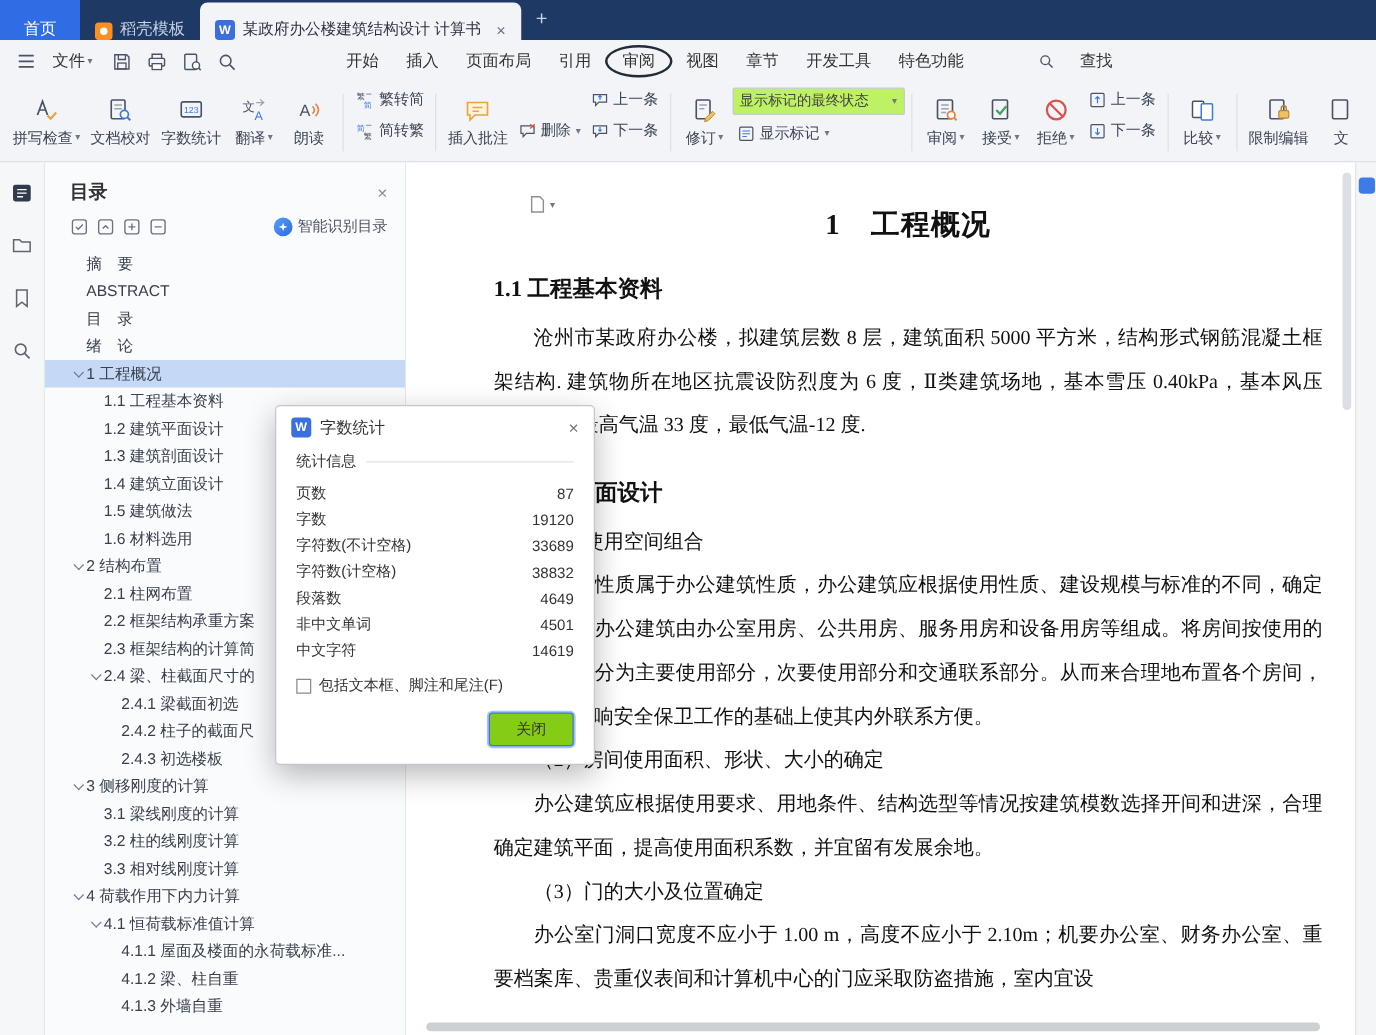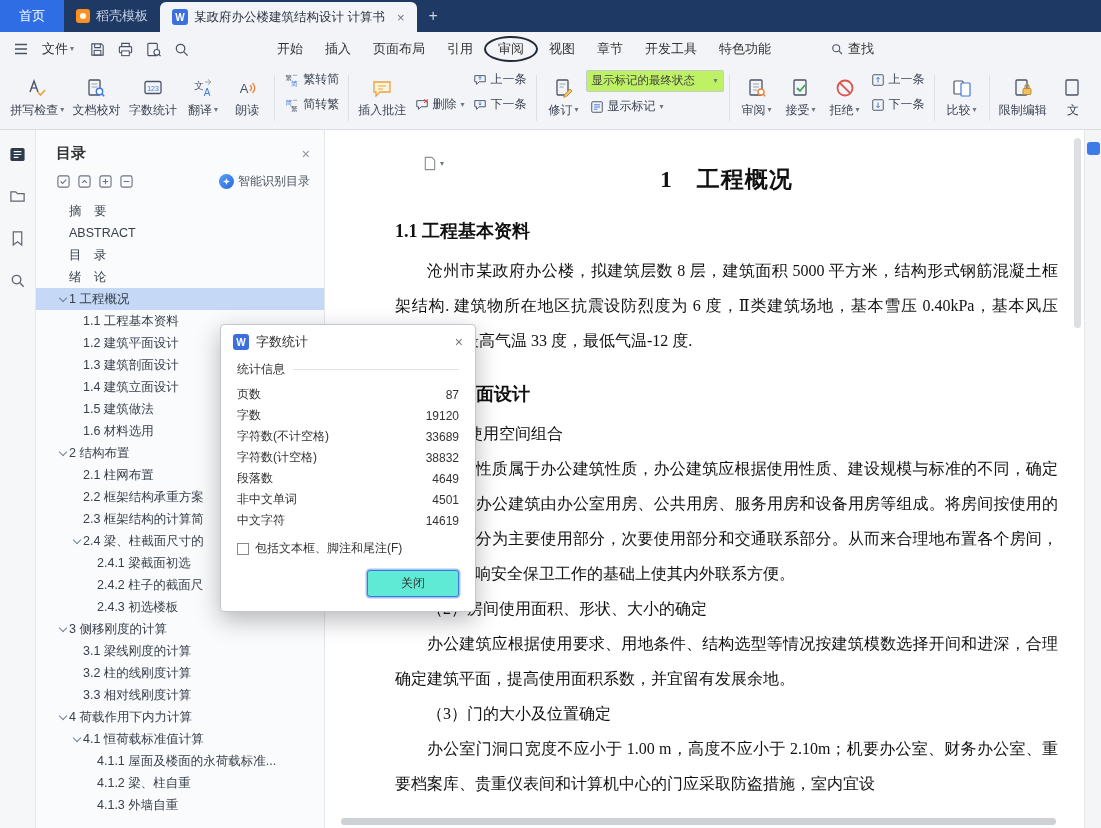--- a/index.html
+++ b/index.html
@@ -2,41 +2,41 @@
 <html><head>
 <meta charset="utf-8">
 <style>
 *{margin:0;padding:0;box-sizing:border-box}
 html,body{width:1101px;height:828px;overflow:hidden}
 body{font-family:"Liberation Sans","DejaVu Sans",sans-serif;font-size:12px;color:#333;background:#fff}
 .app{position:relative;width:1101px;height:828px;overflow:hidden;background:#fff}
 
 
 .tabbar{height:32px;background:#1d3964;display:flex;align-items:stretch}
-.tab{display:flex;align-items:center;gap:6px;padding:0 12px;font-size:13px;color:#c8d3e6;cursor:pointer}
+.tab{display:flex;align-items:flex-end;gap:6px;padding:0 12px;font-size:13px;color:#c8d3e6;cursor:pointer}
 .tab.home{background:#2e6de4;color:#fff;min-width:64px;justify-content:center}
 .tab.doc{background:#f2f4f7;color:#2d3342;max-width:258px;border-radius:6px 6px 0 0;margin-top:2px}
 .tab.doc .ttl{white-space:nowrap;overflow:hidden;text-overflow:ellipsis;font-size:12.5px}
 .wicon{width:16px;height:16px;border-radius:3px;background:#3b6fe0;color:#fff;font-weight:700;font-size:10px;display:flex;align-items:center;justify-content:center;flex:0 0 16px}
 .docer-ic{width:14px;height:14px;border-radius:3px;background:#ff8f1f;position:relative;flex:0 0 14px}
 .docer-ic::after{content:"";position:absolute;left:4px;top:4px;width:6px;height:6px;border-radius:50%;background:#fff}
 .tab-close{color:#8b98ad;font-size:13px;margin-left:6px}
 .tab.doc .tab-close{color:#6b7486}
 .newtab{display:flex;align-items:center;padding:0 12px;color:#c8d3e6;font-size:16px;cursor:pointer}
 
 
 .menubar{height:34px;background:#f2f4f7;display:flex;align-items:center;padding:0 10px;gap:2px}
 .hamburger{width:22px;height:22px;display:flex;align-items:center;justify-content:center}
 .filebtn{display:flex;align-items:center;gap:2px;padding:3px 8px;font-size:13px;color:#333}
 .caret{font-size:8px;color:#707784;line-height:1}
 .qbtn{width:24px;height:24px;display:flex;align-items:center;justify-content:center;border-radius:3px;margin:0 1px}
 .mtabs{display:flex;align-items:center;margin-left:70px}
 .mtab{padding:4px 11px;font-size:13px;color:#333;cursor:pointer;white-space:nowrap}
 .mtab.active{border:2px solid #222b38;border-radius:50%;padding:2px 12px}
-.findbox{margin-left:46px;display:flex;align-items:center;gap:4px;color:#333;font-size:13px}
+.findbox{margin-left:46px;display:flex;align-items:center;gap:20px;color:#333;font-size:13px}
 
 
 .ribbon{height:64px;background:#f2f4f7;border-bottom:1px solid #d9dce1;display:flex;align-items:center;padding:0 6px;overflow:hidden}
 .rdiv{width:1px;height:46px;background:#dde0e5;margin:0 5px;flex:0 0 1px}
 .rbtn{display:flex;flex-direction:column;align-items:center;justify-content:center;gap:3px;height:56px;min-width:44px;padding:0 5px;border-radius:3px;color:#3c4453;font-size:12px;white-space:nowrap;cursor:pointer}
 .rlb{display:flex;align-items:center;gap:2px}
 .rcol{display:flex;flex-direction:column;justify-content:flex-start;gap:5px;height:56px}
 .sbtn{display:flex;align-items:center;gap:4px;height:20px;padding:0 4px;font-size:12px;color:#3c4453;border-radius:2px;white-space:nowrap;cursor:pointer}
 .sspacer{height:20px}
 .dropdown{width:138px;height:22px;background:#bef264;border:1px solid #c6cad1;border-radius:2px;display:flex;align-items:center;padding:0 5px;font-size:11.5px;color:#444;justify-content:space-between;cursor:pointer}
@@ -85,21 +85,21 @@
 .dialog{position:absolute;left:220px;top:324px;width:256px;background:#fff;border:1px solid #c3c7cd;border-radius:4px;box-shadow:0 8px 24px rgba(0,0,0,.28);z-index:20}
 .dlg-title{height:34px;display:flex;align-items:center;gap:7px;padding:0 12px}
 .dlg-title .txt{font-size:13px;color:#333}
 .dlg-close{margin-left:auto;color:#777;font-size:14px;cursor:pointer}
 .dlg-body{padding:2px 16px 14px}
 .dlg-group{display:flex;align-items:center;gap:8px;font-size:12px;color:#333;margin-bottom:6px}
 .dlg-group::after{content:"";flex:1;height:1px;background:#e2e2e2}
 .stat-row{display:flex;justify-content:space-between;align-items:center;height:21px;font-size:12px;color:#333}
 .chk-row{display:flex;align-items:center;gap:6px;margin-top:9px;font-size:12px;color:#333;cursor:pointer}
 .chk{width:12px;height:12px;border:1px solid#8a8a8a;background:#fff;flex:0 0 12px}
-.close-btn{display:block;margin:13px 0 0 auto;width:92px;height:27px;background:#5eead4;border:1px solid #3c77e0;box-shadow:0 0 0 1.5px rgba(60,119,224,.45);border-radius:3px;font-size:12px;color:#333;cursor:pointer;font-family:inherit}
+.close-btn{display:block;margin:13px 0 0 auto;width:68px;height:27px;background:#84cc16;border:1px solid #3c77e0;box-shadow:0 0 0 1.5px rgba(60,119,224,.45);border-radius:3px;font-size:12px;color:#333;cursor:pointer;font-family:inherit}
 svg{display:block}
 </style>
 </head>
 <body>
 
 <div class="app">
 
   <div class="tabbar">
     <div class="tab home">
         <span>首页</span>

